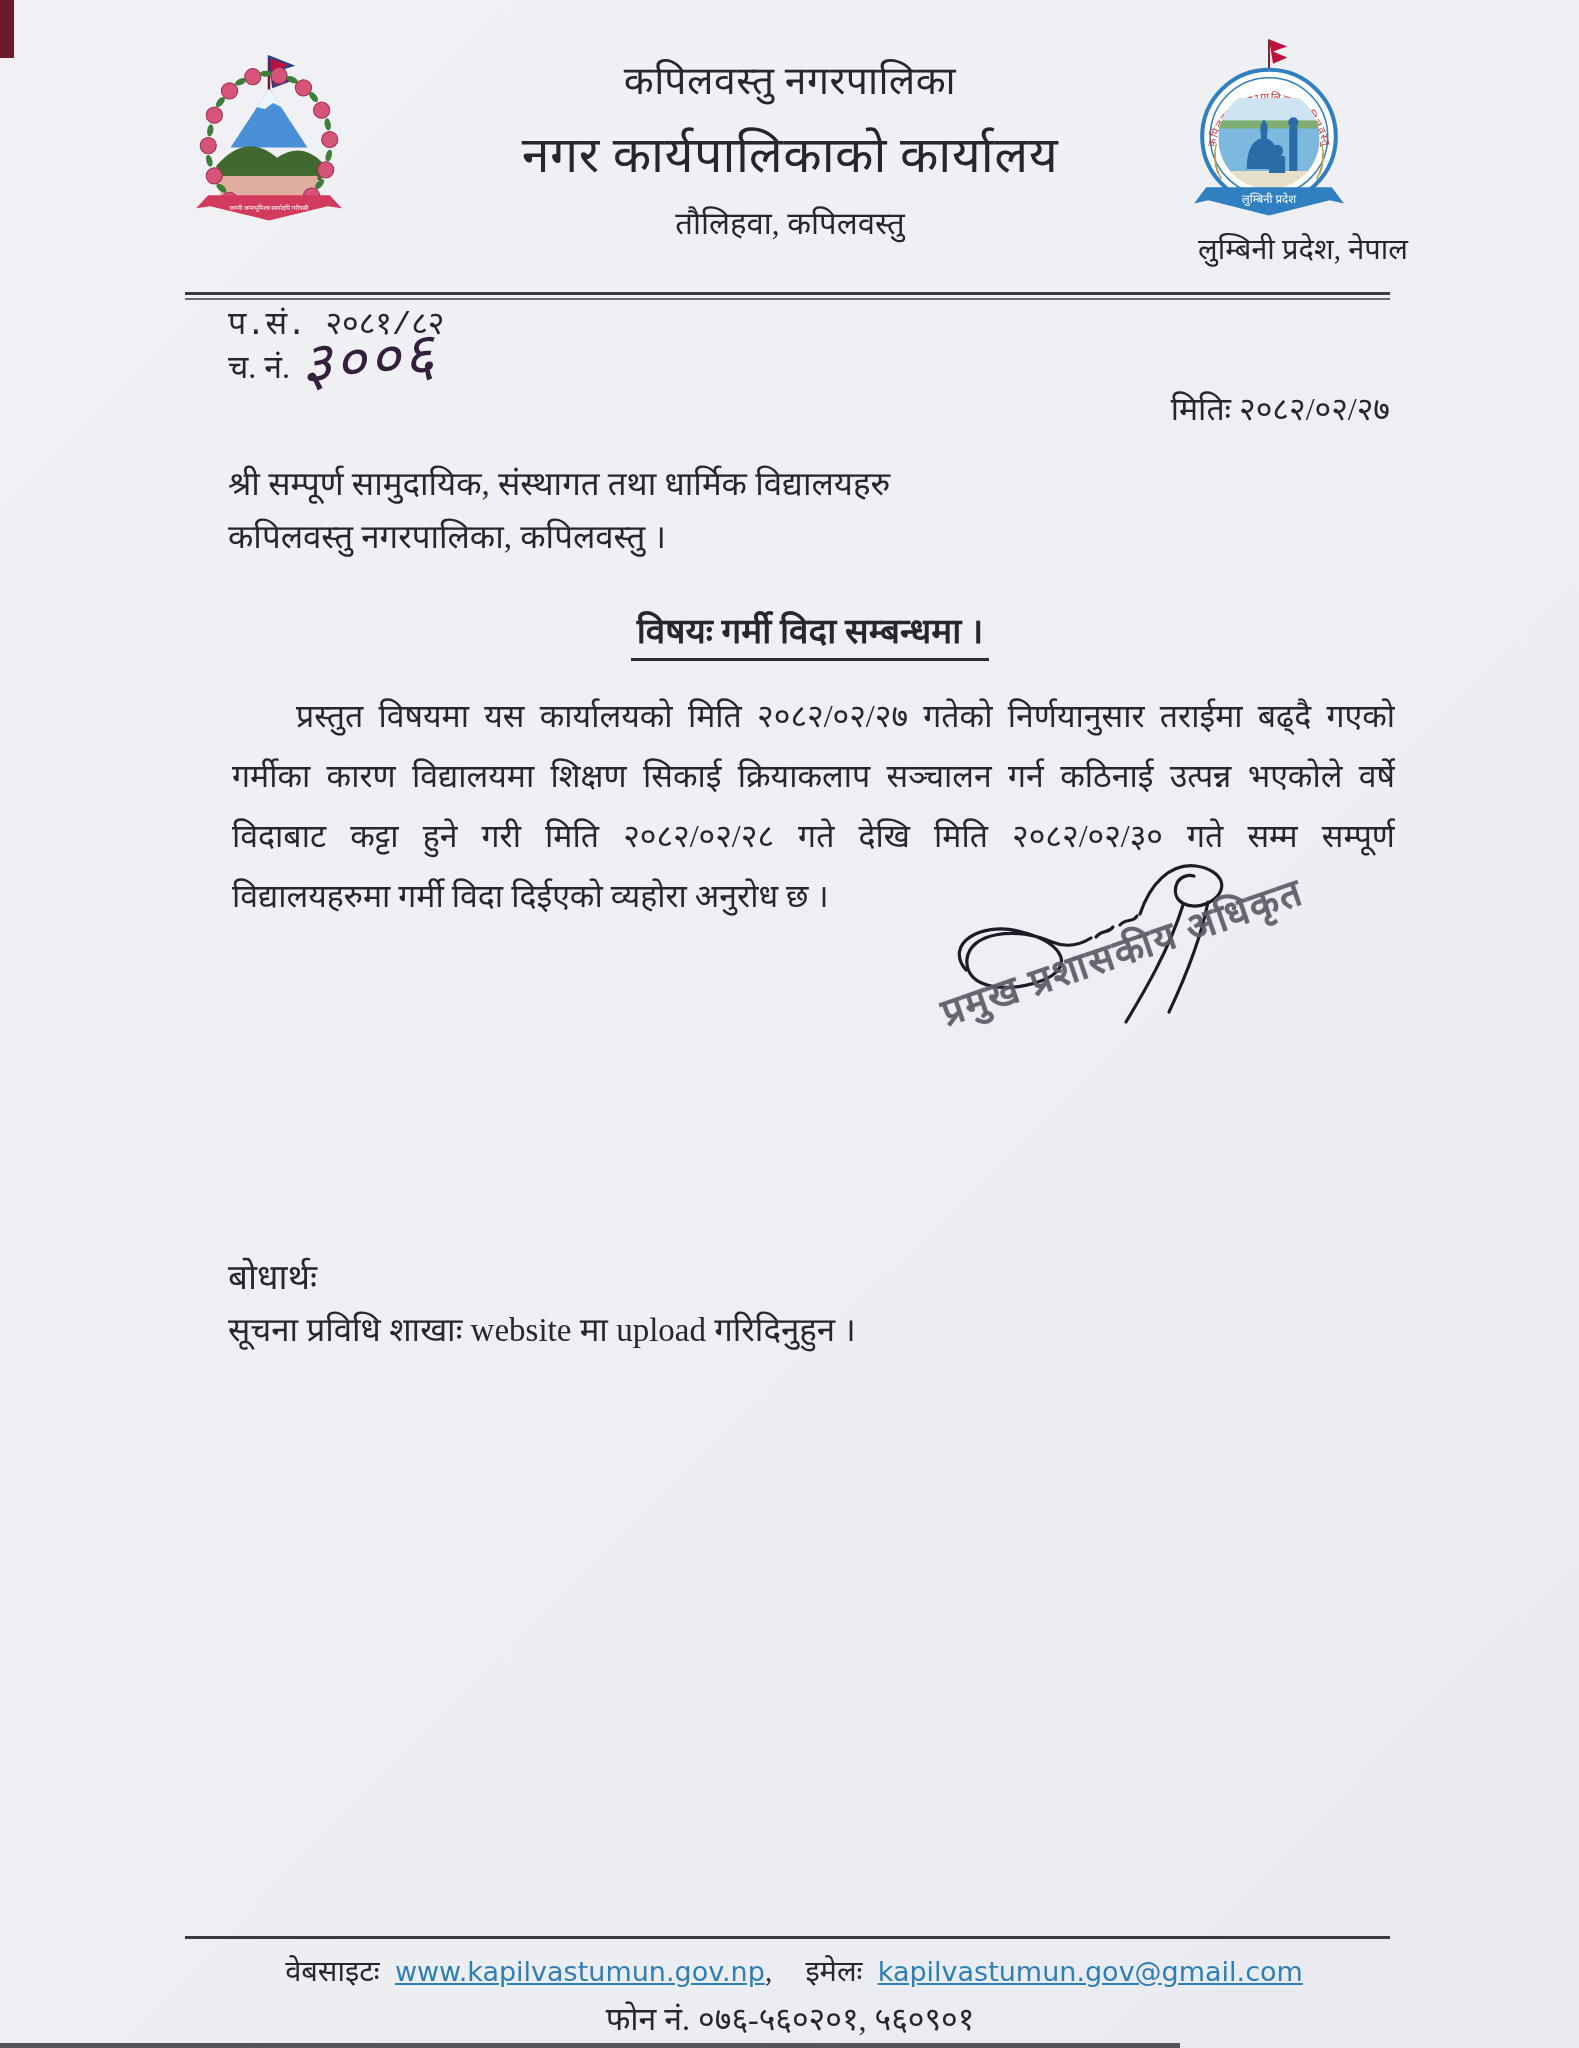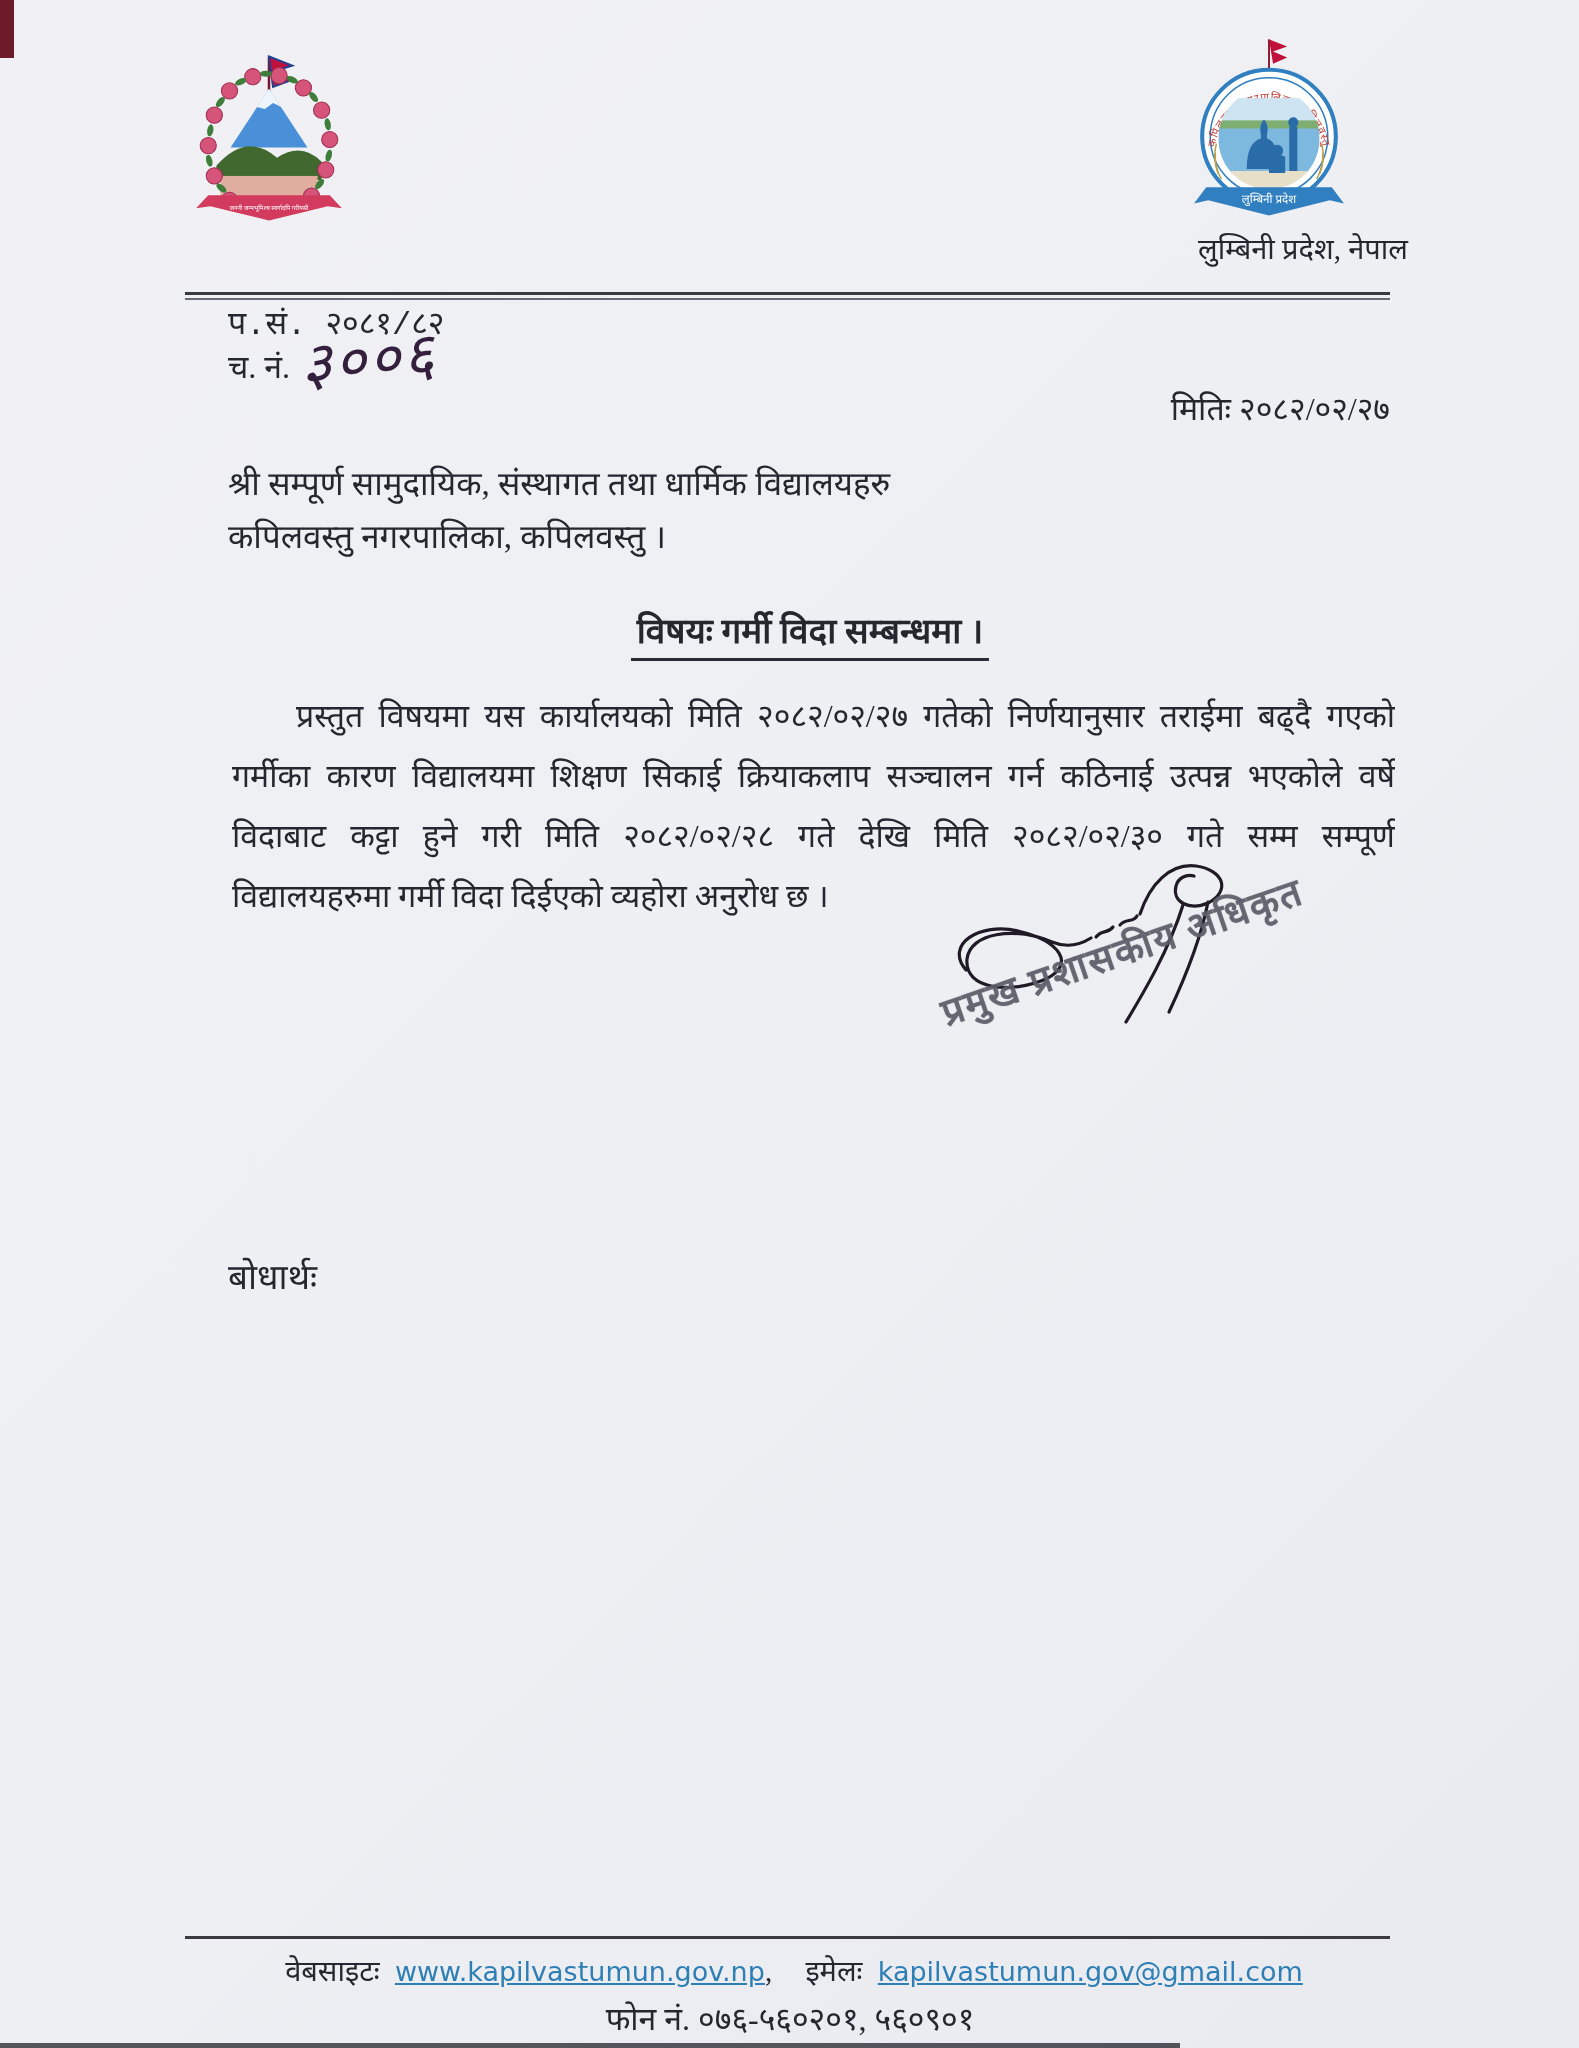--- a/index.html
+++ b/index.html
@@ -109,20 +109,25 @@
         <ellipse cx="138" cy="77" rx="6" ry="3" transform="rotate(80 138 77)"></ellipse>
         <ellipse cx="139" cy="108" rx="6" ry="3" transform="rotate(105 139 108)"></ellipse>
         <ellipse cx="130" cy="136" rx="6" ry="3" transform="rotate(130 130 136)"></ellipse>
       </g>
 
       <path d="M20,147 L140,147 L152,160 L138,158 L80,172 L22,158 L8,160 Z" fill="#d23b5e"></path>
       <text x="80" y="162" text-anchor="middle" font-size="6" fill="#ffffff">जननी जन्मभूमिश्च स्वर्गादपि गरीयसी</text>
     </svg>
   </div>
 
+  <div class="abs hdr-center">
+    <div class="hdr-muni">कपिलवस्तु नगरपालिका</div>
+    <div class="hdr-office">नगर कार्यपालिकाको कार्यालय</div>
+    <div class="hdr-addr">तौलिहवा, कपिलवस्तु</div>
+  </div>
 
   <div class="abs emblem-right">
     <svg width="162" height="190" viewBox="0 0 160 185">
       <line x1="80" y1="2" x2="80" y2="32" stroke="#8a2030" stroke-width="2"></line>
       <path d="M80,2 L98,9 L84,14 L98,20 L84,26 Z" fill="#c0103c"></path>
       <circle cx="80" cy="98" r="66" fill="#ffffff" stroke="#2f7fc1" stroke-width="4"></circle>
       <circle cx="80" cy="98" r="58" fill="#ffffff" stroke="#2f7fc1" stroke-width="1.5"></circle>
       <defs>
         <path id="ringArc" d="M 27,106 A 54,54 0 0 1 133,106"></path>
         <clipPath id="sceneClip">
@@ -184,20 +189,21 @@
         <path d="M262,72 C272,42 292,21 318,24 C346,28 353,49 330,61 C311,69 294,60 298,44 C300,36 308,32 316,34"></path>
         <path d="M305,63 C291,108 266,150 248,180"></path>
         <path d="M330,60 C323,96 307,136 291,170"></path>
       </g>
     </svg>
   </div>
 
   <div class="abs stamp">प्रमुख प्रशासकीय अधिकृत</div>
 
   <div class="abs cclabel">बोधार्थः</div>
+  <div class="abs ccline">सूचना प्रविधि शाखाः website मा upload गरिदिनुहुन  ।</div>
 
   <div class="abs fdivider"></div>
   <div class="abs fline1">
     <span class="flabel">वेबसाइटः</span>
     <span class="flink">www.kapilvastumun.gov.np</span><span>,</span>
     <span class="flabel" style="margin-left:26px;">इमेलः</span>
     <span class="flink">kapilvastumun.gov@gmail.com</span>
   </div>
   <div class="abs fline2">फोन नं. ०७६-५६०२०१, ५६०९०१</div>
 

